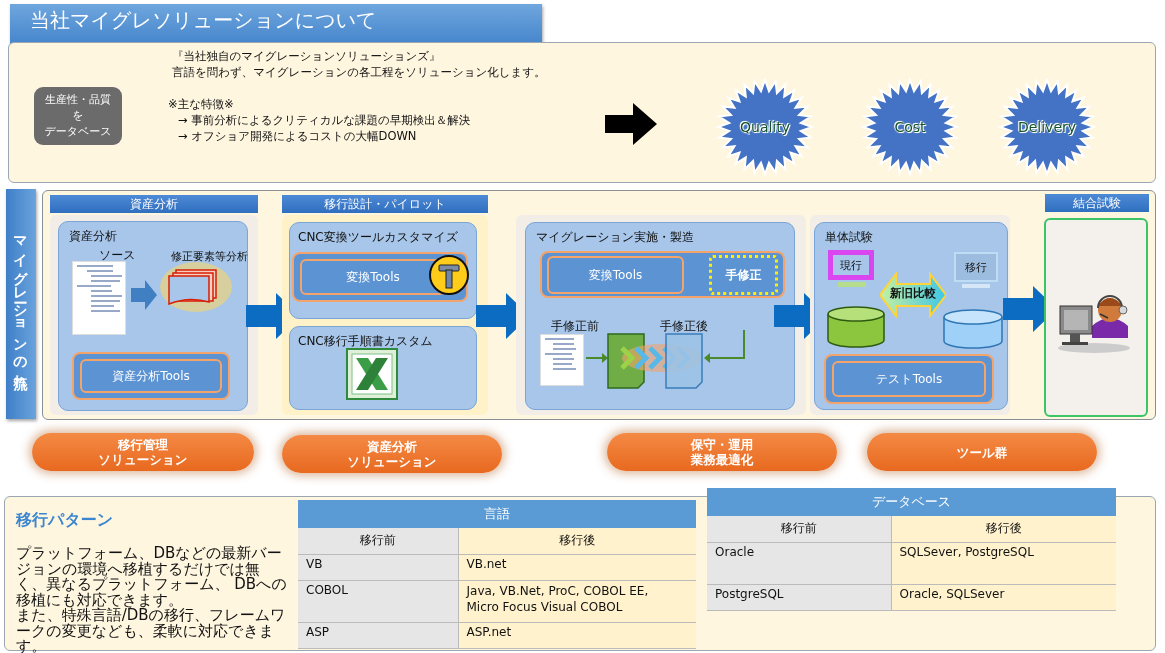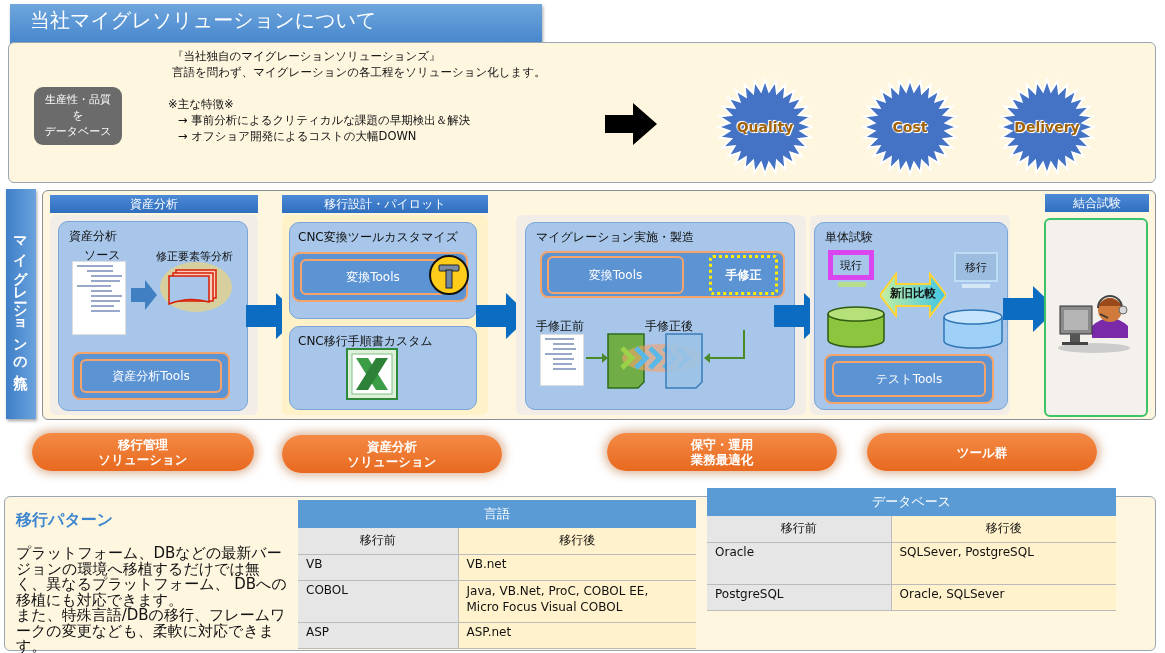--- a/index.html
+++ b/index.html
@@ -9,38 +9,38 @@
   
   .title-bar { left: 10px; top: 4px; width: 532px; height: 48px; background: linear-gradient(#6fa6dd, #3d7fc9); box-shadow: 1px 2px 3px rgba(0,0,0,0.35); color: #fff; font-size: 20px; line-height: 32px; padding-left: 20px; }
 
   
   .intro-panel { left: 8px; top: 42px; width: 1148px; height: 141px; background: #fff6e0; border: 1px solid #9aa6b2; border-radius: 6px; }
   .intro-badge { left: 34px; top: 87px; width: 88px; height: 58px; background: #6b6b6b; border-radius: 9px; color: #fff; font-size: 11px; text-align: center; line-height: 16px; padding-top: 5px; }
   .intro-text { left: 150px; top: 48px; font-size: 11.5px; line-height: 16px; }
   .intro-line { white-space: pre; }
   .big-arrow { left: 605px; top: 103px; width: 52px; height: 42px; }
   .starburst { width: 98px; height: 98px; }
-  .starburst-label { position: absolute; left: 0; top: 0; width: 100%; height: 100%; display: flex; align-items: center; justify-content: center; color: #a16207; font-weight: bold; font-size: 14px; text-shadow: 0 0 2px #fff, 0 0 2px #fff, 1px 1px 0 #fff, -1px -1px 0 #fff; }
+  .starburst-label { position: absolute; left: 0; top: 0; width: 100%; height: 100%; display: flex; align-items: center; justify-content: center; color: #14532d; font-weight: normal; font-size: 14px; text-shadow: 0 0 2px #fff, 0 0 2px #fff, 1px 1px 0 #fff, -1px -1px 0 #fff; }
 
   
   .side-label { left: 6px; top: 189px; width: 30px; height: 230px; background: linear-gradient(90deg, #3f7fc8, #6aa3dd); box-shadow: 1px 2px 3px rgba(0,0,0,0.35); color: #fff; font-size: 14px; font-weight: bold; writing-mode: vertical-rl; text-orientation: upright; display: flex; align-items: center; justify-content: center; letter-spacing: 1px; }
 
   
   .flow-panel { left: 42px; top: 190px; width: 1114px; height: 230px; background: #fff6e0; border: 1px solid #8a8f96; border-radius: 6px; }
   .stage-header { height: 18px; background: linear-gradient(#4d8ad6, #2f6fbf); color: #fff; font-size: 12px; text-align: center; line-height: 18px; }
   .stage-bg { background: #f2eee7; border-radius: 6px; }
   .stage-bg-yellow { background: #fff2c8; border-radius: 6px; }
   .blue-card { background: #a7c6e9; border: 1px solid #7aa5d6; border-radius: 10px; }
   .card-title { font-size: 12px; position: absolute; left: 10px; top: 6px; }
   .tools-outer { background: #5b93d3; border: 2px solid #f4a46a; border-radius: 8px; }
   .tools-inner { position: absolute; left: 6px; top: 5px; right: 6px; bottom: 5px; border: 2px solid #f4a46a; border-radius: 6px; background: #5b93d3; color: #fff; font-size: 12px; display: flex; align-items: center; justify-content: center; }
   .code-thumb { background: #fff; border: 1px solid #ddd; }
   .code-thumb i { display: block; height: 2px; background: #98a8c8; margin: 3px 4px; }
   .flow-arrow { width: 54px; height: 46px; }
-  .small-label { font-size: 12px; position: absolute; }
+  .small-label { font-size: 12px; position: absolute; margin-left: 15px; }
 
   
   .pill { height: 38px; border-radius: 19px; background: linear-gradient(#f48a45, #e8691f); color: #fff; font-size: 12.5px; font-weight: bold; text-align: center; line-height: 15px; display: flex; flex-direction: column; align-items: center; justify-content: center; box-shadow: 0 0 10px 3px rgba(180,100,40,0.45); }
 
   
   .bottom-panel { left: 4px; top: 496px; width: 1152px; height: 155px; background: #fff6e0; border: 1px solid #9aa6b2; border-radius: 6px; }
   .pattern-title { left: 16px; top: 510px; font-size: 16px; color: #3c86cf; font-weight: bold; }
   .pattern-desc { left: 16px; top: 546px; width: 272px; font-size: 15px; line-height: 15.5px; }
   table.mig { position: absolute; border-collapse: collapse; font-size: 12px; }
   table.mig th.group { background: #5b9bd5; color: #fff; font-weight: normal; height: 28px; font-size: 13px; }

